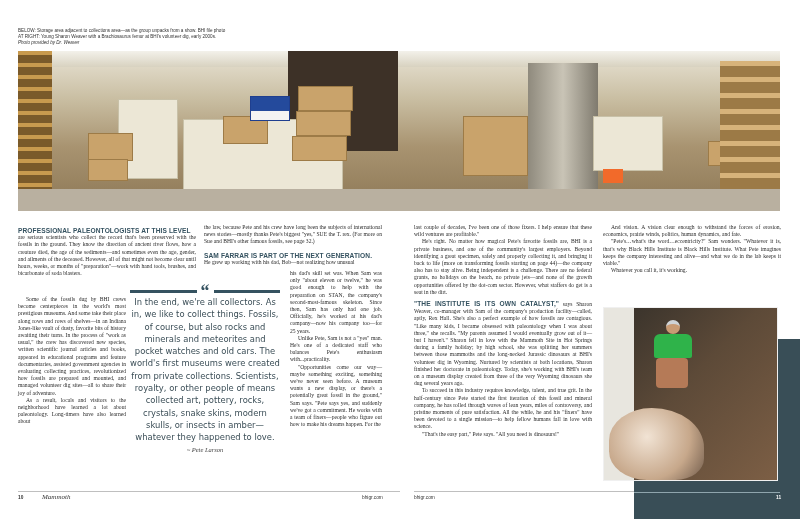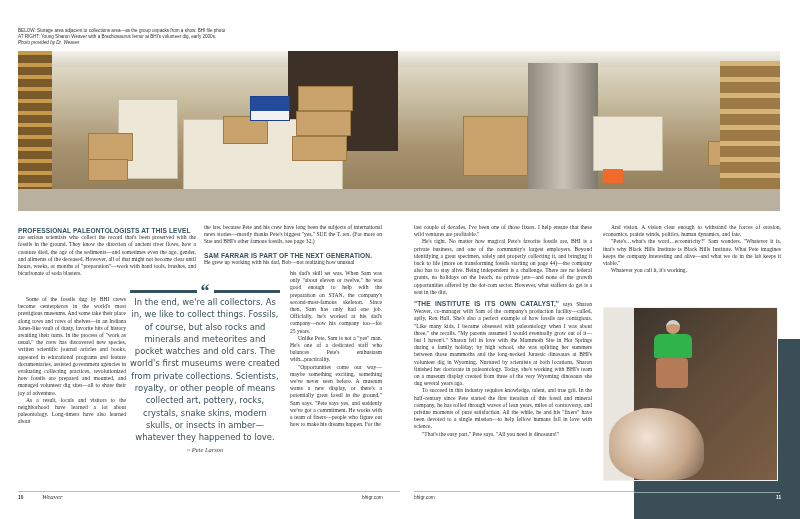--- a/index.html
+++ b/index.html
@@ -166,16 +166,16 @@
   <div class="trench"></div>
   <div class="person-head"></div>
   <div class="person-body"></div>
   <div class="person-legs"></div>
   <div class="bone"></div>
 </div>
 
 <div class="footer-rule left"></div>
 <div class="footer-rule right"></div>
 <div class="footer page-num-left">10</div>
-<div class="footer logo-history">Weaver</div>
+<div class="footer logo-history">Mammoth</div>
 <div class="footer site-left">bhigr.com</div>
 <div class="footer site-right">bhigr.com</div>
 <div class="footer page-num-right">11</div>
 
 </body></html>

